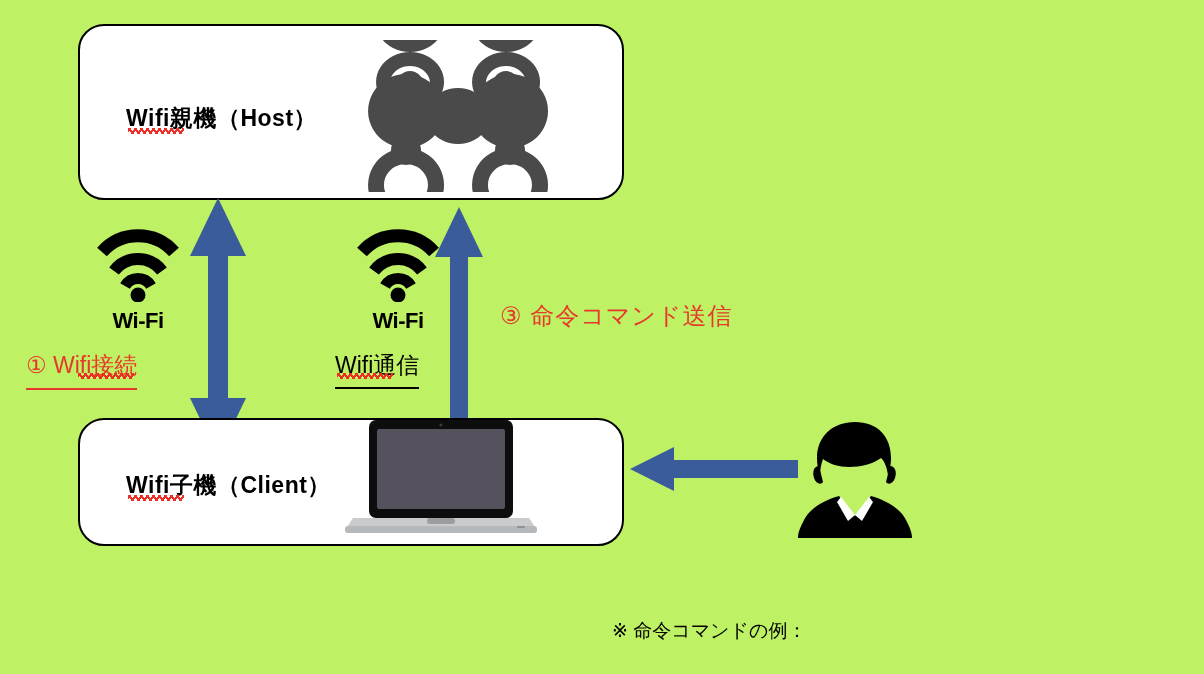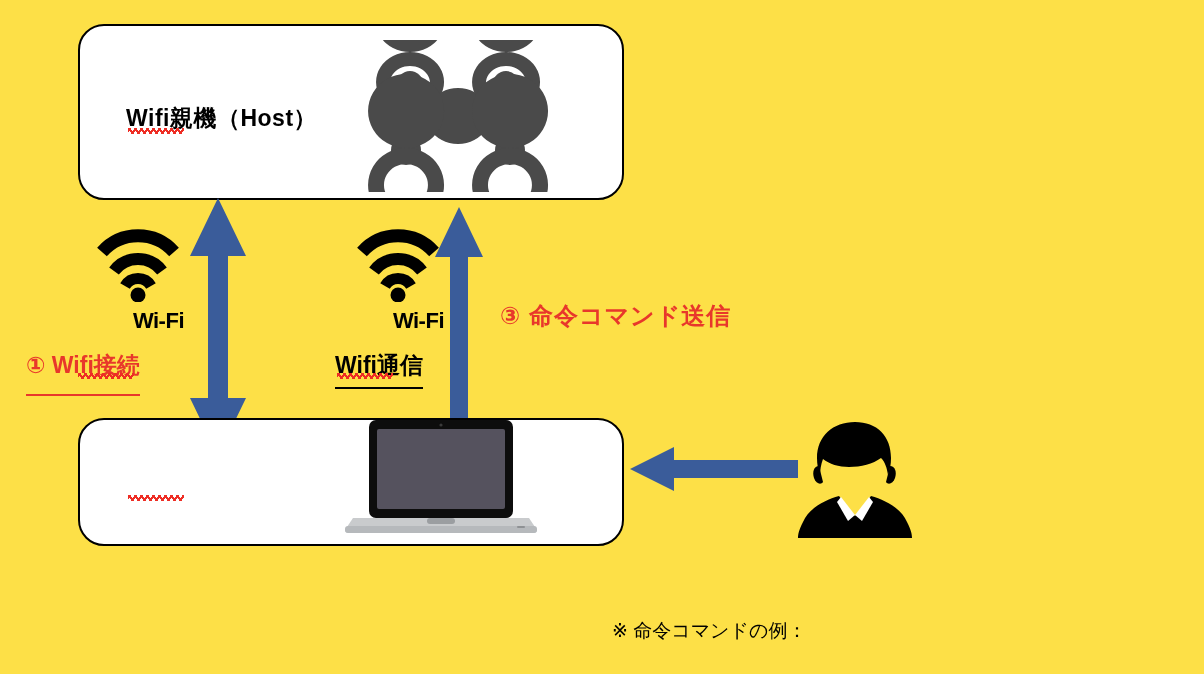--- a/index.html
+++ b/index.html
@@ -7,21 +7,21 @@
     padding: 0;
     background: #ffffff;
   }
   body {
     font-family: "Liberation Sans", "DejaVu Sans", sans-serif;
   }
   #canvas {
     position: relative;
     width: 1204px;
     height: 674px;
-    background: #fde047;
+    background: #bef264;
     overflow: hidden;
   }
 
   
   .node-box {
     position: absolute;
     border: 2.5px solid #000000;
     border-radius: 26px;
     background: #ffffff;
     box-sizing: border-box;
@@ -65,48 +65,48 @@
   
   #person { position: absolute; left: 795px; top: 420px; width: 120px; height: 118px; }
 
   
   .wifi-badge { position: absolute; width: 92px; height: 108px; }
   #wifi-badge-1 { left: 92px;  top: 226px; }
   #wifi-badge-2 { left: 352px; top: 226px; }
   .wifi-word {
     position: absolute;
     bottom: 0; left: 0; width: 100%;
-    text-align: right;
+    text-align: center;
     font-size: 22px;
     font-weight: bold;
     color: #000000;
     letter-spacing: -0.5px;
   }
 
   
   #arrow-updown  { position: absolute; left: 187px; top: 198px; width: 62px; height: 258px; }
   #arrow-up      { position: absolute; left: 434px; top: 207px; width: 50px; height: 222px; }
   #arrow-left    { position: absolute; left: 630px; top: 447px; width: 168px; height: 44px; }
 
   
   .caption {
     position: absolute;
     white-space: nowrap;
-    font-weight: bold;
+    font-weight: normal;
     color: #000000;
   }
   .caption.red { color: #e8372b; }
 
   #cap-wifi-connect {
     left: 26px; top: 350px;
     font-size: 23px;
   }
   #cap-wifi-connect .underline-black {
     border-bottom: 2.5px solid #e8372b;
-    padding-bottom: 16px;
+    padding-bottom: 10px;
   }
   #cap-wifi-comm {
     left: 335px; top: 350px;
     font-size: 23px;
     border-bottom: 2.5px solid #000000;
     padding-bottom: 6px;
   }
   #cap-send-command {
     left: 500px; top: 300px;
     font-size: 24px;
@@ -227,20 +227,21 @@
     <span class="underline-black">① Wifi接続</span>
   </div>
   <div id="wifi-conn-squiggle" class="squiggle"></div>
 
   <div id="cap-wifi-comm" class="caption">Wifi通信</div>
   <div id="wifi-comm-squiggle" class="squiggle"></div>
 
   <div id="cap-send-command" class="caption red">③ 命令コマンド送信</div>
 
   <div id="client-box" class="node-box"></div>
+  <div id="client-label" class="node-label">Wifi子機（Client）</div>
   <div id="client-squiggle" class="squiggle"></div>
 
   <div id="laptop">
     <svg viewBox="0 0 196 118" width="196" height="118" aria-hidden="true">
 
       <rect x="26" y="2" width="144" height="98" rx="7" fill="#0d0d0d"></rect>
       <rect x="34" y="11" width="128" height="80" rx="2" fill="#55525e"></rect>
       <circle cx="98" cy="7" r="1.6" fill="#3a3a3a"></circle>
 
       <path d="M10 100 L186 100 L194 112 Q194 115 190 115 L6 115 Q2 115 2 112 Z" fill="#c9cbcd"></path>

